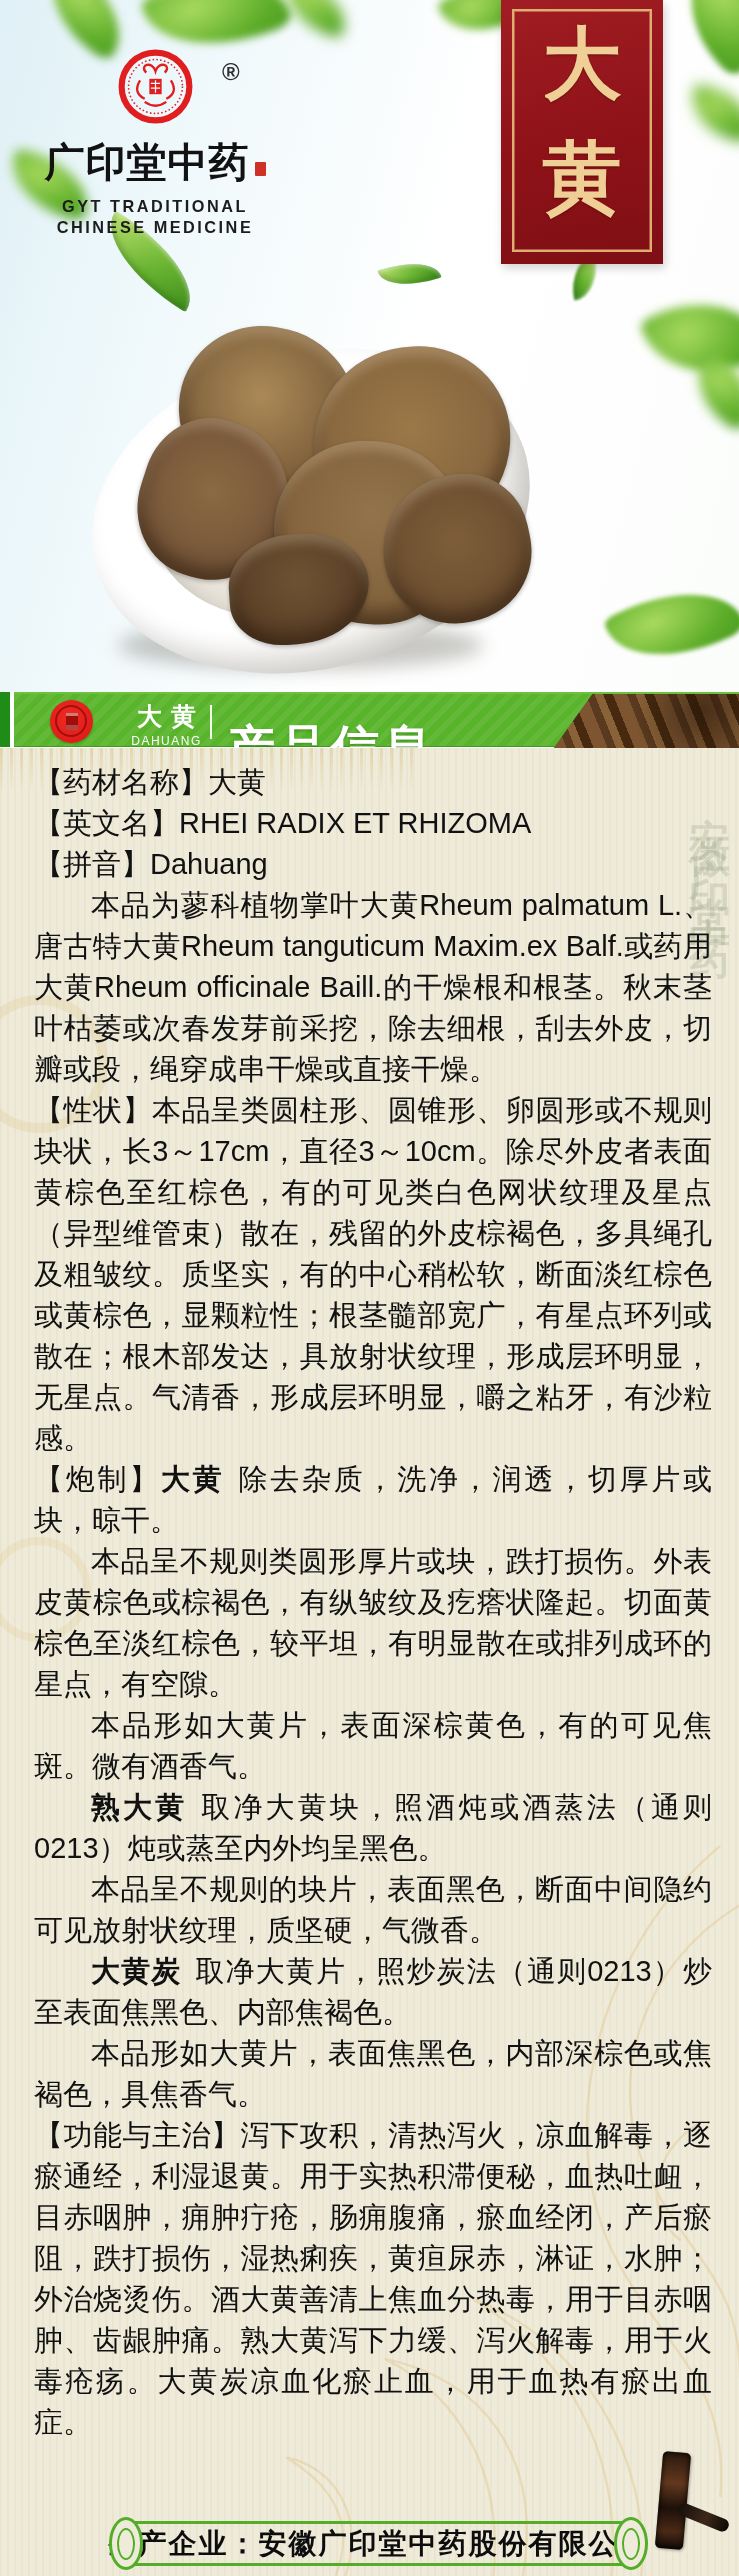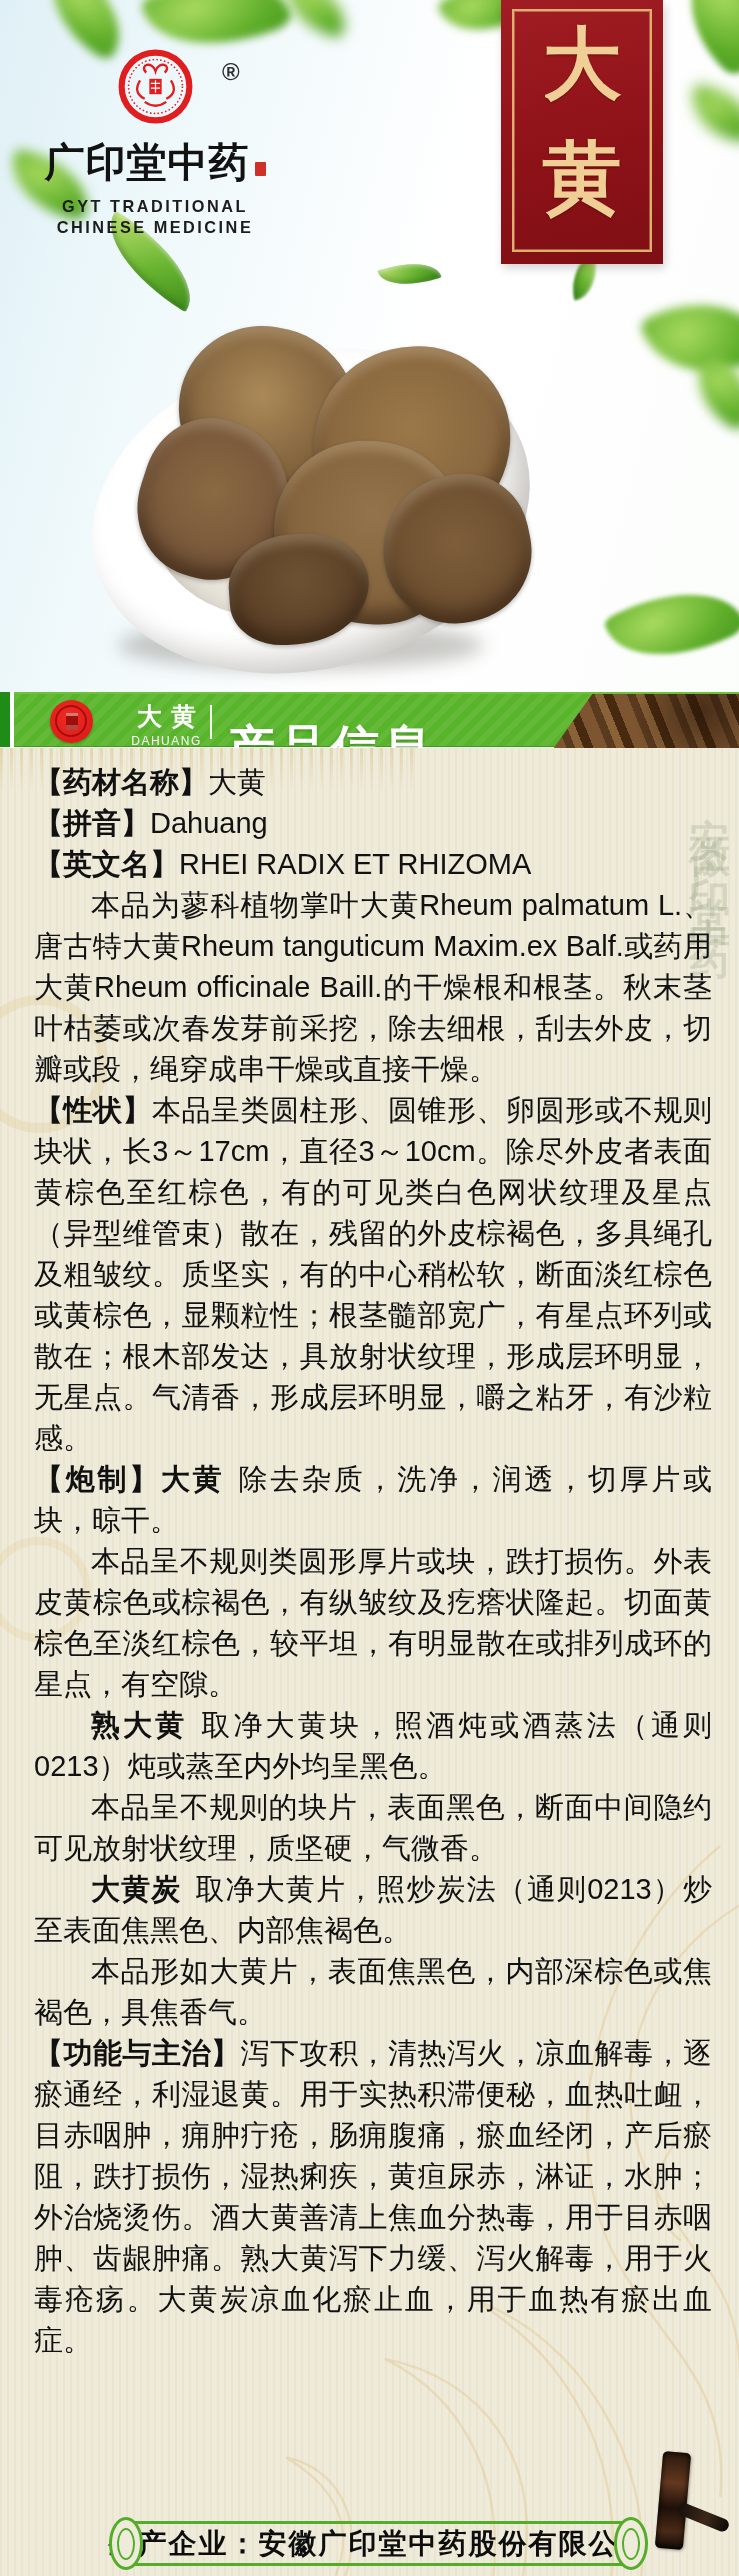--- a/index.html
+++ b/index.html
@@ -97,21 +97,21 @@
   .ring1{position:absolute;left:-30px;top:247px;width:118px;height:118px;border-radius:50%;
         border:10px solid rgba(214,174,80,.16);}
   .ring2{position:absolute;left:-14px;top:789px;width:89px;height:89px;border-radius:50%;
         border:8px solid rgba(214,174,80,.14);}
   .flourish{position:absolute;right:0;bottom:0;width:513px;height:750px;opacity:.55;}
 
   .info{position:relative;padding:14px 28px 0 34px;font-size:29px;line-height:41px;color:#111111;
         text-align:justify;max-height:1765px;overflow:hidden;}
   .para{margin:0;}
   .para.indent{text-indent:57px;}
-  .lbl{font-weight:bold;}
+  .lbl{font-weight:normal;}
   .sub{font-weight:bold;margin-right:14px;}
 
   
   .producer-frame{position:absolute;left:126px;top:2521px;width:505px;height:45px;
         border:3px solid #53ad28;box-sizing:border-box;
         display:flex;align-items:center;justify-content:center;}
   .producer-text{font-family:"Liberation Serif",serif;font-weight:bold;font-size:28px;
         letter-spacing:2px;color:#0d0d0d;white-space:nowrap;}
   .frame-end{position:absolute;top:-7px;width:34px;height:53px;border:3px solid #53ad28;
         border-radius:50%;background:#efebdb;box-sizing:border-box;}
@@ -214,26 +214,27 @@
         <path d="M500,20 C380,120 330,300 390,430 C440,530 510,560 500,680"></path>
         <path d="M300,760 C320,640 260,560 160,540 C240,580 280,660 270,760"></path>
         <path d="M420,760 C430,640 360,520 250,480 C350,540 400,640 390,760"></path>
         <path d="M480,300 C430,330 420,390 460,420"></path>
         <path d="M120,760 C140,700 110,650 60,640 C110,670 130,710 110,760"></path>
       </g>
     </svg>
     <div class="wm-vertical">安徽广印堂中药</div>
     <div class="info" id="info-list">
         <p class="para"><b class="lbl">【药材名称】</b><span>大黄</span></p>
+        <p class="para"><b class="lbl">【英文名】</b><span>RHEI RADIX ET RHIZOMA</span></p>
         <p class="para"><b class="lbl">【拼音】</b><span>Dahuang</span></p>
-        <p class="para"><b class="lbl">【英文名】</b><span>RHEI RADIX ET RHIZOMA</span></p>
         <p class="para indent"><span>本品为蓼科植物掌叶大黄Rheum palmatum L.、唐古特大黄Rheum tanguticum Maxim.ex Balf.或药用大黄Rheum officinale Baill.的干燥根和根茎。秋末茎叶枯萎或次春发芽前采挖，除去细根，刮去外皮，切瓣或段，绳穿成串干燥或直接干燥。</span></p>
         <p class="para"><b class="lbl">【性状】</b><span>本品呈类圆柱形、圆锥形、卵圆形或不规则块状，长3～17cm，直径3～10cm。除尽外皮者表面黄棕色至红棕色，有的可见类白色网状纹理及星点（异型维管束）散在，残留的外皮棕褐色，多具绳孔及粗皱纹。质坚实，有的中心稍松软，断面淡红棕色或黄棕色，显颗粒性；根茎髓部宽广，有星点环列或散在；根木部发达，具放射状纹理，形成层环明显，无星点。气清香，形成层环明显，嚼之粘牙，有沙粒感。</span></p>
         <p class="para"><b class="lbl">【炮制】</b><b class="sub">大黄</b><span>除去杂质，洗净，润透，切厚片或块，晾干。</span></p>
         <p class="para indent"><span>本品呈不规则类圆形厚片或块，跌打损伤。外表皮黄棕色或棕褐色，有纵皱纹及疙瘩状隆起。切面黄棕色至淡红棕色，较平坦，有明显散在或排列成环的星点，有空隙。</span></p>
+        <p class="para indent"><span>本品形如大黄片，表面深棕黄色，有的可见焦斑。微有酒香气。</span></p>
         <p class="para indent"><b class="sub">熟大黄</b><span>取净大黄块，照酒炖或酒蒸法（通则0213）炖或蒸至内外均呈黑色。</span></p>
         <p class="para indent"><span>本品呈不规则的块片，表面黑色，断面中间隐约可见放射状纹理，质坚硬，气微香。</span></p>
         <p class="para indent"><b class="sub">大黄炭</b><span>取净大黄片，照炒炭法（通则0213）炒至表面焦黑色、内部焦褐色。</span></p>
         <p class="para indent"><span>本品形如大黄片，表面焦黑色，内部深棕色或焦褐色，具焦香气。</span></p>
         <p class="para"><b class="lbl">【功能与主治】</b><span>泻下攻积，清热泻火，凉血解毒，逐瘀通经，利湿退黄。用于实热积滞便秘，血热吐衄，目赤咽肿，痈肿疔疮，肠痈腹痛，瘀血经闭，产后瘀阻，跌打损伤，湿热痢疾，黄疸尿赤，淋证，水肿；外治烧烫伤。酒大黄善清上焦血分热毒，用于目赤咽肿、齿龈肿痛。熟大黄泻下力缓、泻火解毒，用于火毒疮疡。大黄炭凉血化瘀止血，用于血热有瘀出血症。</span></p>
       </div>
   </div>
 
   <div class="producer-frame">
     <div class="frame-end end-left">

